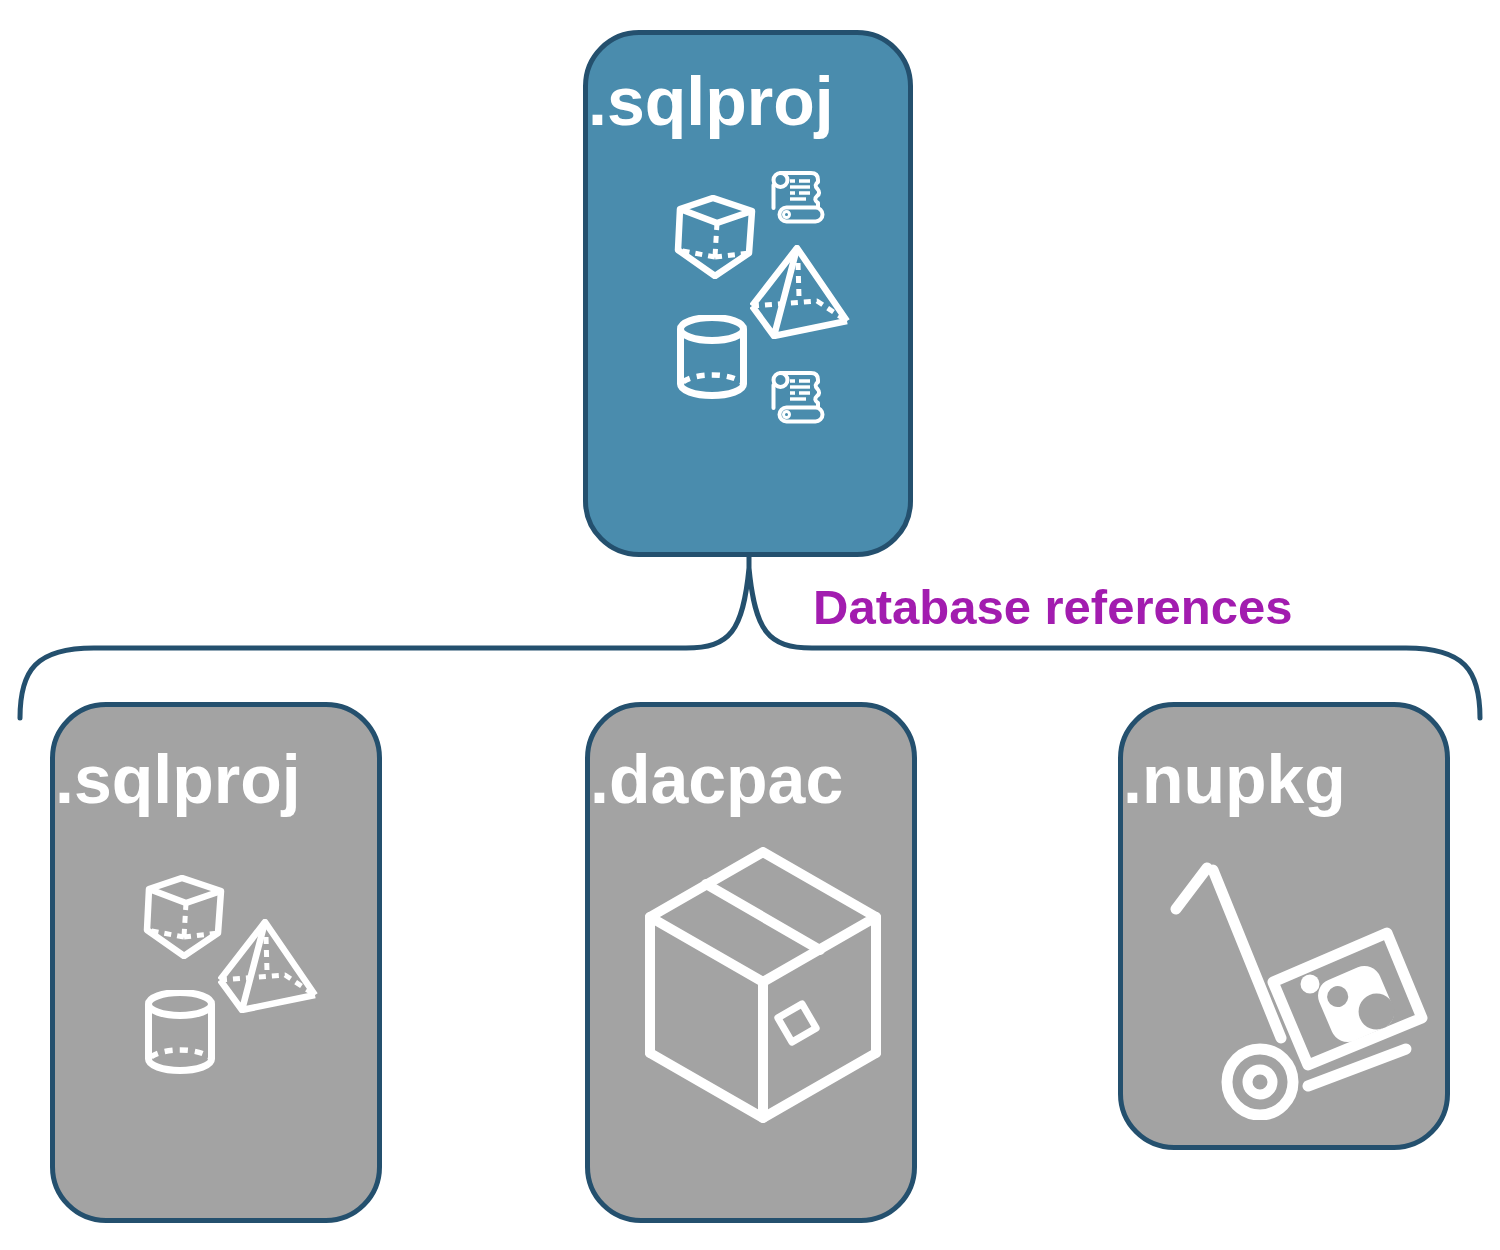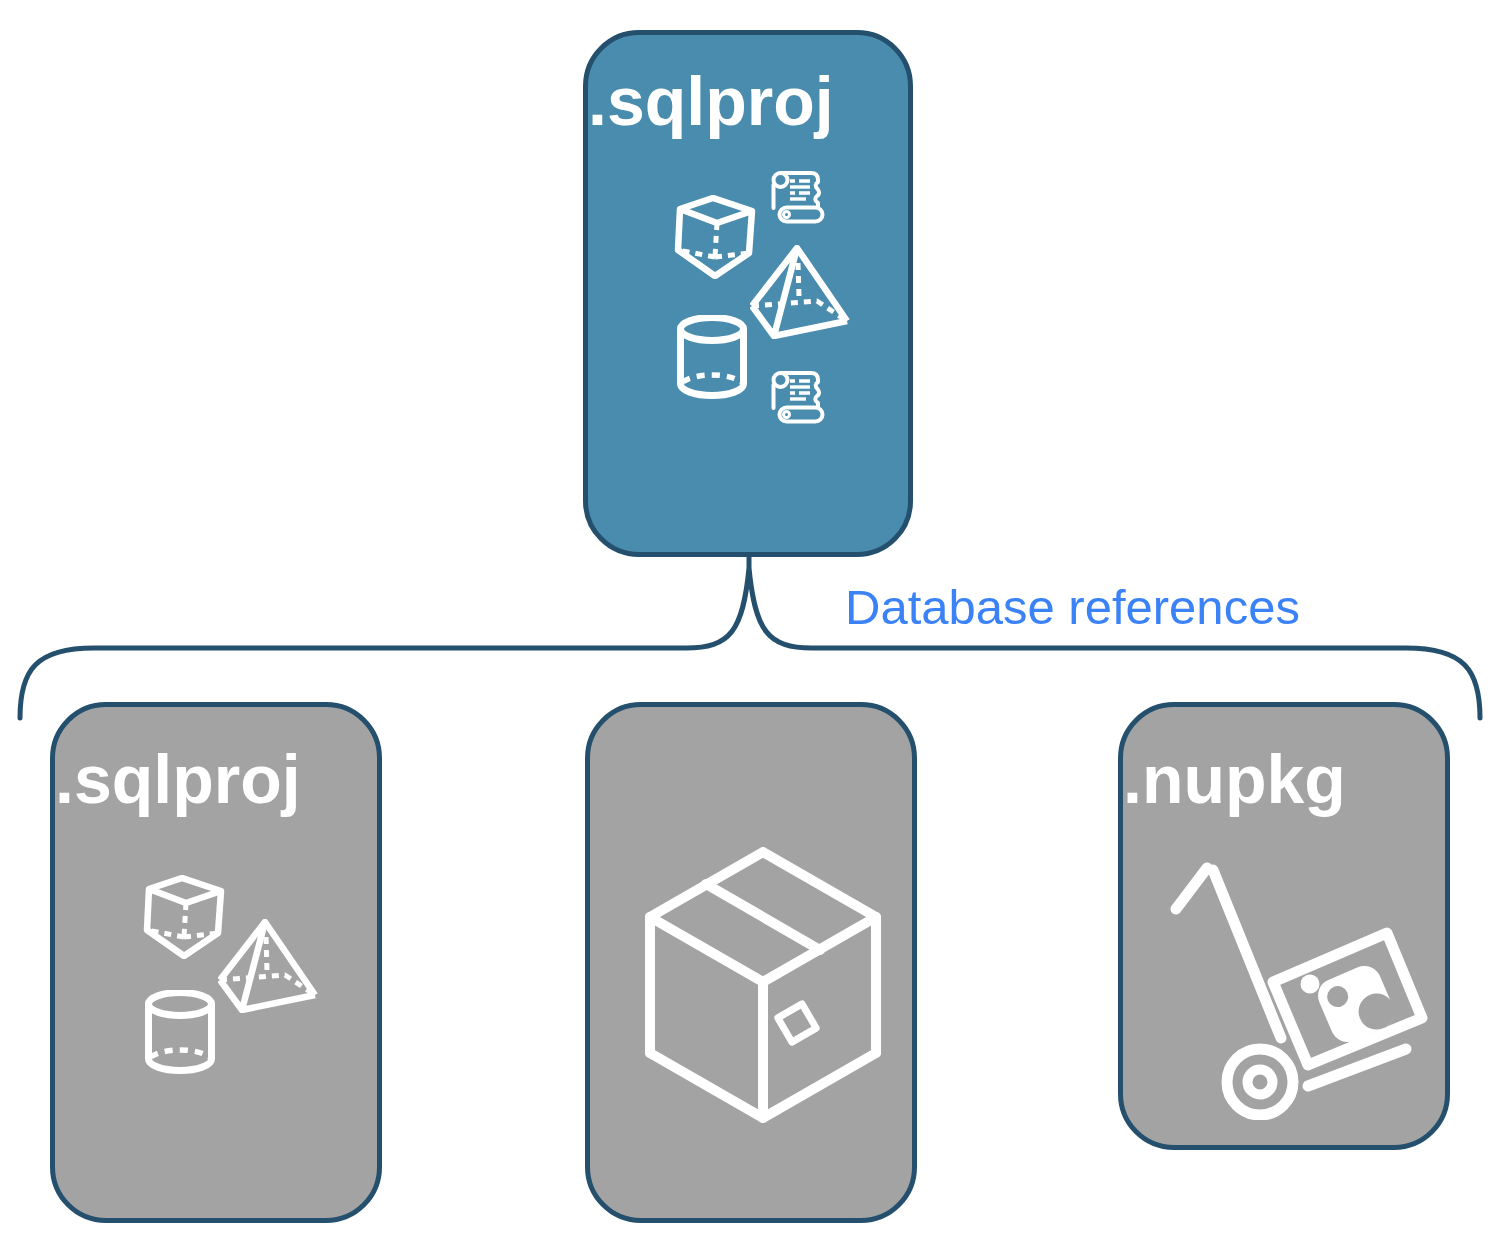--- a/index.html
+++ b/index.html
@@ -27,25 +27,24 @@
   }
   .card.blue .card-title{ padding-top:32px; }
   .card.gray .card-title{ padding-top:38px; }
   .icon{ position:absolute; }
   .icon svg{ display:block; }
   .overlay{ position:absolute; left:0; top:0; }
   .connector-label{
     position:absolute;
     left:813px; top:583px;
     font-size:49px;
-    font-weight:normal;
-    color:#3b82f6;
+    font-weight:bold;
+    color:#a21caf;
     line-height:1;
     white-space:nowrap;
-    margin-left:32px;
   }
   .wht{ stroke:#ffffff; fill:none; }
 </style>
 </head>
 <body>
 
 <div class="canvas">
 
   <svg class="overlay" width="1500" height="1250" viewBox="0 0 1500 1250">
     <path d="M 20 718 C 20 670 36 648 94 648 L 686 648 C 730 648 743 631 749 568 L 749 557 L 749 568 C 755 631 768 648 812 648 L 1406 648 C 1464 648 1480 670 1480 718" fill="none" stroke="#24506E" stroke-width="5" stroke-linecap="round"></path>
@@ -153,20 +152,21 @@
           <ellipse cx="35" cy="14" rx="31.5" ry="11.5"></ellipse>
           <path d="M 3.5 14 V 69 M 66.5 14 V 69"></path>
           <path d="M 3.5 69 A 31.5 11.5 0 0 0 66.5 69"></path>
           <path d="M 6 67 A 31.5 11.5 0 0 1 64 67" stroke-width="5.5" stroke-dasharray="8 7"></path>
         </g>
       </svg>
     </span>
   </div>
 
   <div class="card gray" style="left:585px;top:702px;width:332px;height:521px;">
+    <div class="card-title">.dacpac</div>
 
     <span class="icon" style="left:55px;top:140px;">
       <svg width="236" height="276" viewBox="0 0 236 276">
         <g class="wht" stroke-width="10" stroke-linejoin="round" stroke-linecap="round">
           <path d="M 118 5 L 231 70 L 118 135 L 5 70 Z"></path>
           <path d="M 5 70 V 206 M 231 70 V 206 M 118 135 V 271"></path>
           <path d="M 5 206 L 118 271 L 231 206"></path>
           <path d="M 61 37 L 175 103"></path>
           <rect x="-14" y="-14" width="28" height="28" transform="translate(152,176) rotate(-30)" stroke-width="7"></rect>
         </g>

